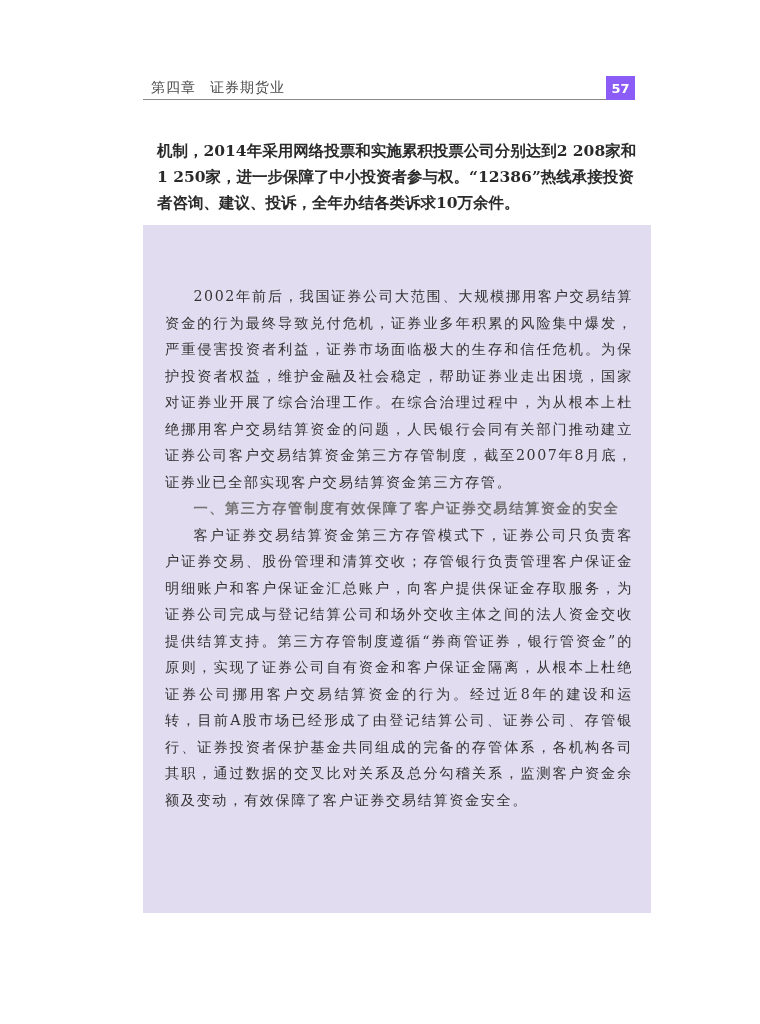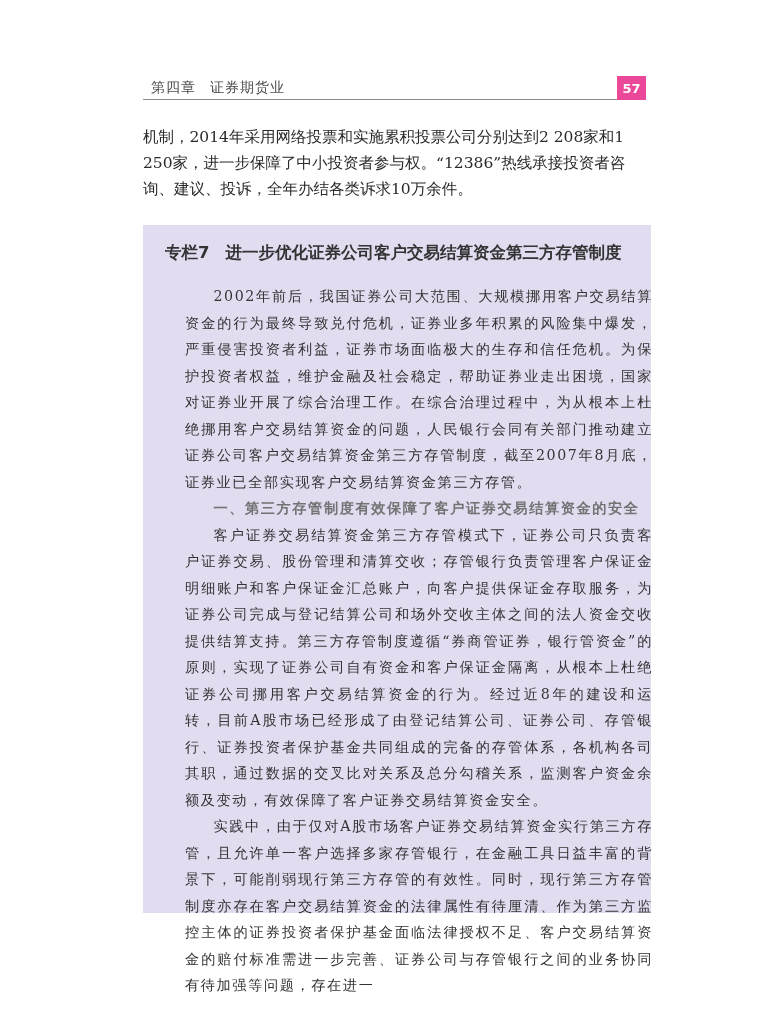--- a/index.html
+++ b/index.html
@@ -13,43 +13,42 @@
   .chapter-title {
     position: absolute; left: 8px; top: 3px; font-size: 14px; color: #4a4a4a; letter-spacing: 1px;
     word-spacing: 6px;
     text-align: right;
   }
   .chapter-title .gap { display: inline-block; width: 14px; }
   .header-rule {
     position: absolute; left: 0; top: 23px; width: 478px; height: 1px; background: #8a8a8a;
   }
   .page-badge {
-    position: absolute; right: 5px; top: 0; width: 29px; height: 24px; background: #ec4899;
+    position: absolute; right: 16px; top: 0; width: 29px; height: 24px; background: #8b5cf6;
     color: #ffffff; font-family: "DejaVu Sans", "Liberation Sans", sans-serif; font-weight: bold;
     font-size: 13px; display: flex; align-items: center; justify-content: center;
   }
   .intro {
     position: absolute; left: 143px; top: 124px; width: 510px;
     font-size: 15.5px; line-height: 26px; color: #2a2a2a;
   }
-  .intro p { margin: 0; }
+  .intro p { margin: 14px; font-weight: bold; }
   .sidebar-box {
     position: absolute; left: 143px; top: 225px; width: 508px; height: 688px;
     background: #e2dcf1;
   }
   .box-title {
     position: absolute; left: 22px; top: 17px; font-family: "DejaVu Sans", "Liberation Sans", sans-serif;
     font-weight: bold; font-size: 16.5px; color: #333333; white-space: nowrap;
   }
   .box-title .gap { display: inline-block; width: 16px; }
   .box-body {
     position: absolute; left: 22px; top: 58px; width: 468px;
     font-size: 14.2px; line-height: 26.5px; color: #333333; text-align: justify;
     letter-spacing: 1.6px;
-    margin-left: 20px;
   }
   .box-body p { margin: 0; text-indent: 2em; }
   .box-body h3 {
     margin: 0; font-size: 14.2px; font-weight: bold; text-indent: 2em; color: #737373; line-height: 26.5px;
   }
 </style>
 </head>
 <body>
 
 <div class="running-header">
@@ -58,22 +57,18 @@
   </div>
   <div class="header-rule"></div>
   <div class="page-badge">57</div>
 </div>
 
 <div class="intro">
   <p>机制，2014年采用网络投票和实施累积投票公司分别达到2 208家和1 250家，进一步保障了中小投资者参与权。“12386”热线承接投资者咨询、建议、投诉，全年办结各类诉求10万余件。</p>
 </div>
 
 <div class="sidebar-box">
-  <div class="box-title">
-    <span>专栏7</span><span class="gap"></span><span>进一步优化证券公司客户交易结算资金第三方存管制度</span>
-  </div>
   <div class="box-body">
     <p>2002年前后，我国证券公司大范围、大规模挪用客户交易结算资金的行为最终导致兑付危机，证券业多年积累的风险集中爆发，严重侵害投资者利益，证券市场面临极大的生存和信任危机。为保护投资者权益，维护金融及社会稳定，帮助证券业走出困境，国家对证券业开展了综合治理工作。在综合治理过程中，为从根本上杜绝挪用客户交易结算资金的问题，人民银行会同有关部门推动建立证券公司客户交易结算资金第三方存管制度，截至2007年8月底，证券业已全部实现客户交易结算资金第三方存管。</p>
     <h3>一、第三方存管制度有效保障了客户证券交易结算资金的安全</h3>
     <p>客户证券交易结算资金第三方存管模式下，证券公司只负责客户证券交易、股份管理和清算交收；存管银行负责管理客户保证金明细账户和客户保证金汇总账户，向客户提供保证金存取服务，为证券公司完成与登记结算公司和场外交收主体之间的法人资金交收提供结算支持。第三方存管制度遵循“券商管证券，银行管资金”的原则，实现了证券公司自有资金和客户保证金隔离，从根本上杜绝证券公司挪用客户交易结算资金的行为。经过近8年的建设和运转，目前A股市场已经形成了由登记结算公司、证券公司、存管银行、证券投资者保护基金共同组成的完备的存管体系，各机构各司其职，通过数据的交叉比对关系及总分勾稽关系，监测客户资金余额及变动，有效保障了客户证券交易结算资金安全。</p>
-    <p>实践中，由于仅对A股市场客户证券交易结算资金实行第三方存管，且允许单一客户选择多家存管银行，在金融工具日益丰富的背景下，可能削弱现行第三方存管的有效性。同时，现行第三方存管制度亦存在客户交易结算资金的法律属性有待厘清、作为第三方监控主体的证券投资者保护基金面临法律授权不足、客户交易结算资金的赔付标准需进一步完善、证券公司与存管银行之间的业务协同有待加强等问题，存在进一</p>
   </div>
 </div>
 
 </body></html>

